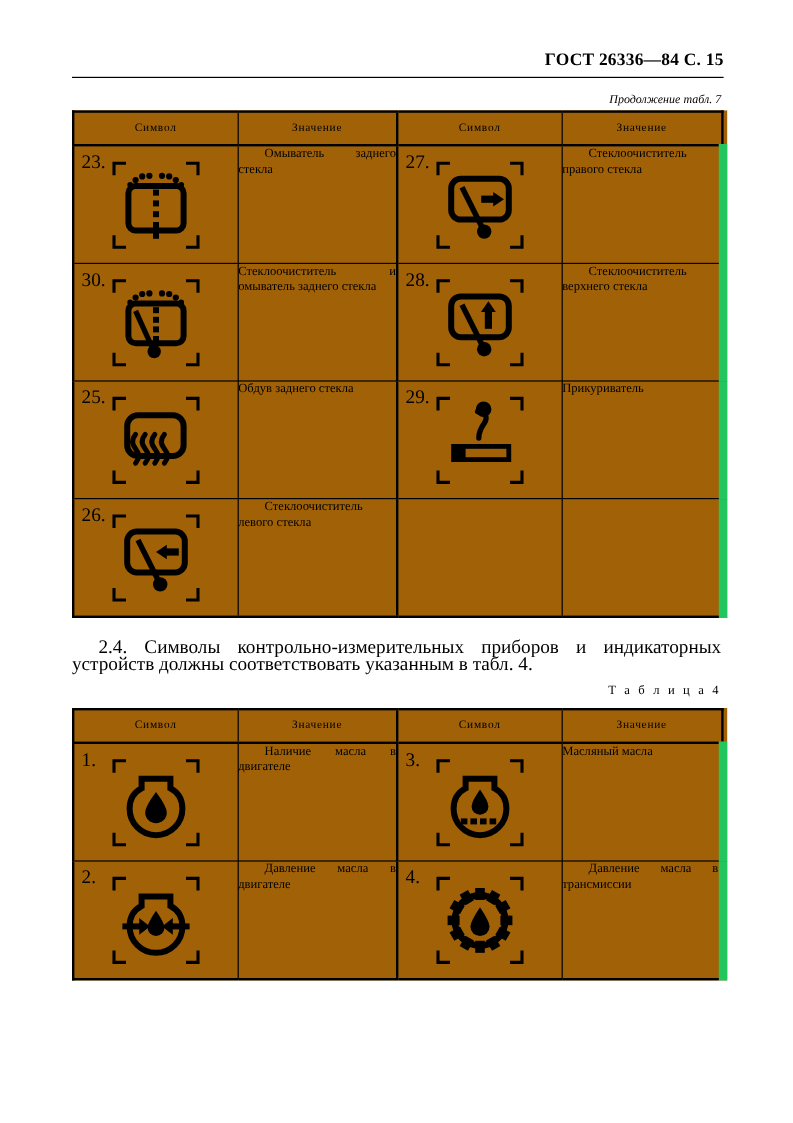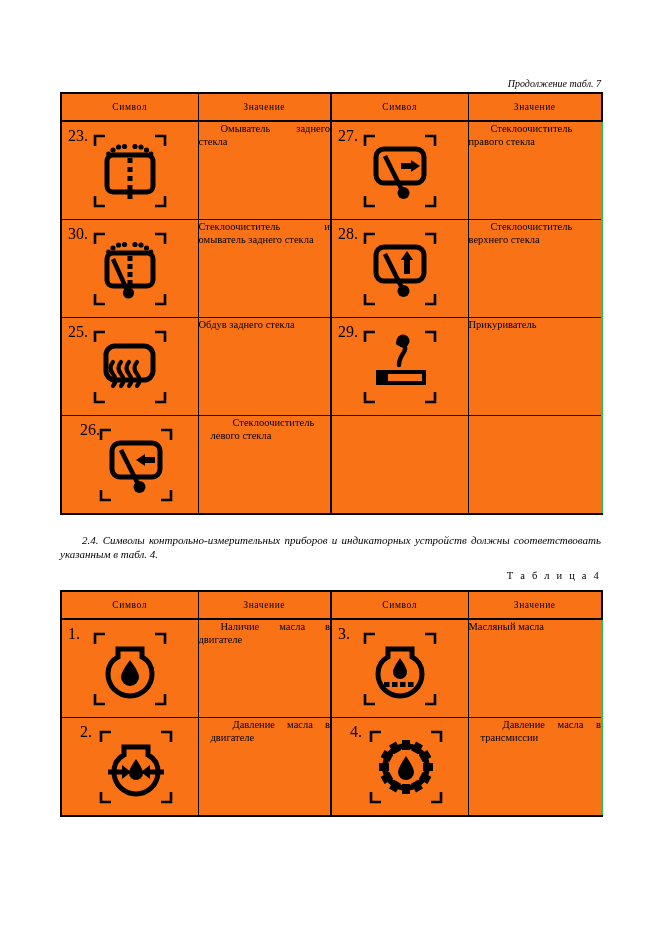--- a/index.html
+++ b/index.html
@@ -45,43 +45,43 @@
     text-align:right;
     font-size:10.5px;
     letter-spacing:2.2px;
   }
 
   
   table.sym{
     position:absolute;
     border-collapse:collapse;
     table-layout:fixed;
-    background:#f97316;
+    background:#a16207;
   }
   table.sym td, table.sym th{
     border:1px solid #000;
     vertical-align:top;
     padding:0;
   }
   table.sym th{
     font-weight:normal;
     font-size:9.5px;
     text-align:center;
     height:26px;
     vertical-align:middle;
     letter-spacing:.6px;
     border-bottom:2px solid #000;
   }
   table.sym .outer-l{border-left:2px solid #000;}
-  table.sym .outer-r{border-right:2px solid #22c55e;}
+  table.sym .outer-r{border-right:7px solid #22c55e;}
   .thick-mid{border-left:2px solid #000 !important;}
   table.sym tr.head th:first-child{border-left:2px solid #000;}
   table.sym tr.head th:last-child{border-right:2px solid #000;}
   table.sym tr.toprule th{border-top:2px solid #000;}
-  table.sym tr.lastrow td{border-bottom:2px solid #000;padding-left:12px;}
+  table.sym tr.lastrow td{border-bottom:2px solid #000;}
 
   .cell-sym{position:relative;height:97px;}
   .idx{
     position:absolute;
     left:6px; top:5px;
     font-size:16px;
   }
   .symwrap{
     position:absolute;
     left:50%; top:50%;
@@ -95,34 +95,37 @@
     text-align:justify;
     text-align-last:left;
     hyphens:manual;
   }
   .cell-val .ind{display:inline-block;width:22px;}
 
   
   .para{
     position:absolute;
     left:60px; right:60px;
-    font-size:11px;
+    font-size:16px;
     line-height:14px;
     text-align:justify;
     text-indent:22px;
-    font-style:italic;
   }
 
   svg{display:block;}
 </style>
 </head>
 <body>
 
 <div class="page">
 
+  <div class="doc-header">
+    <span>ГОСТ 26336—84 С. 15</span>
+    <div class="rule"></div>
+  </div>
 
   <div class="table-cont-note">Продолжение табл. 7</div>
 
   <table class="sym" style="left:60px; top:92px; width:541px;">
     <colgroup>
       <col style="width:137px">
         <col style="width:133px">
       <col style="width:137px">
         <col style="width:134px">
     </colgroup>

